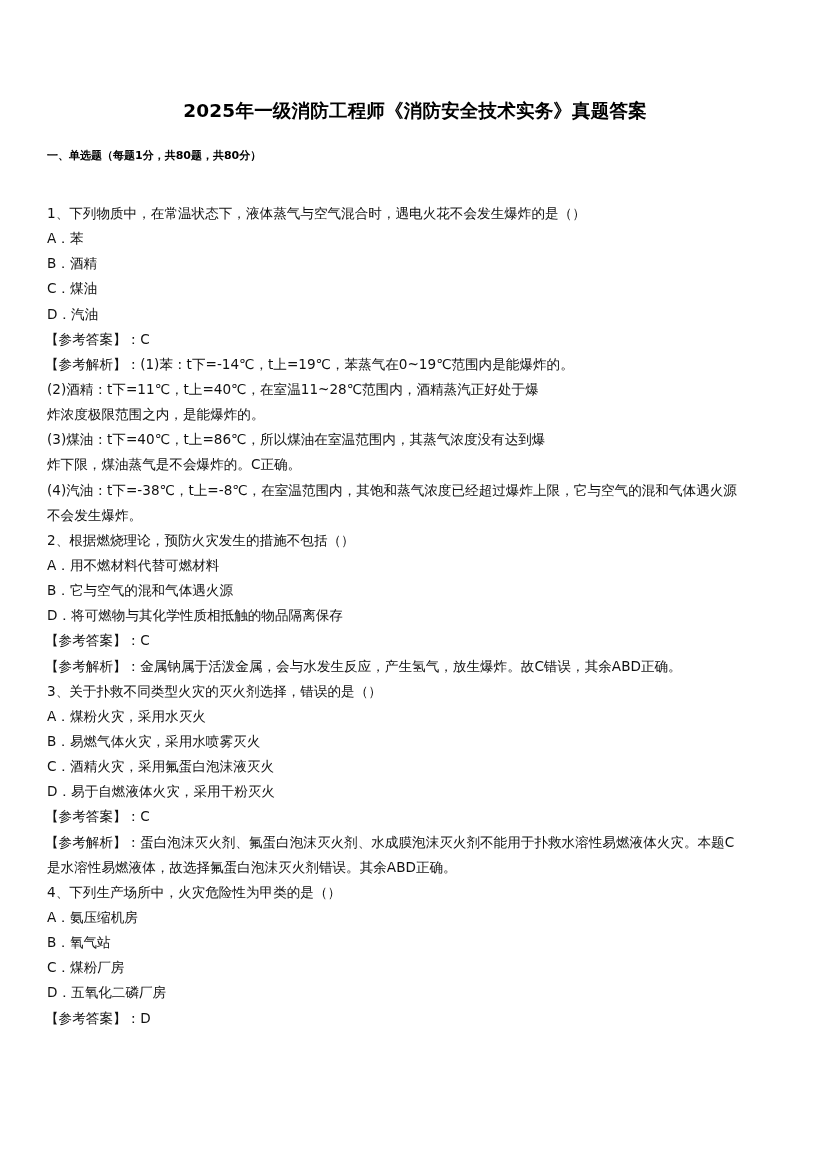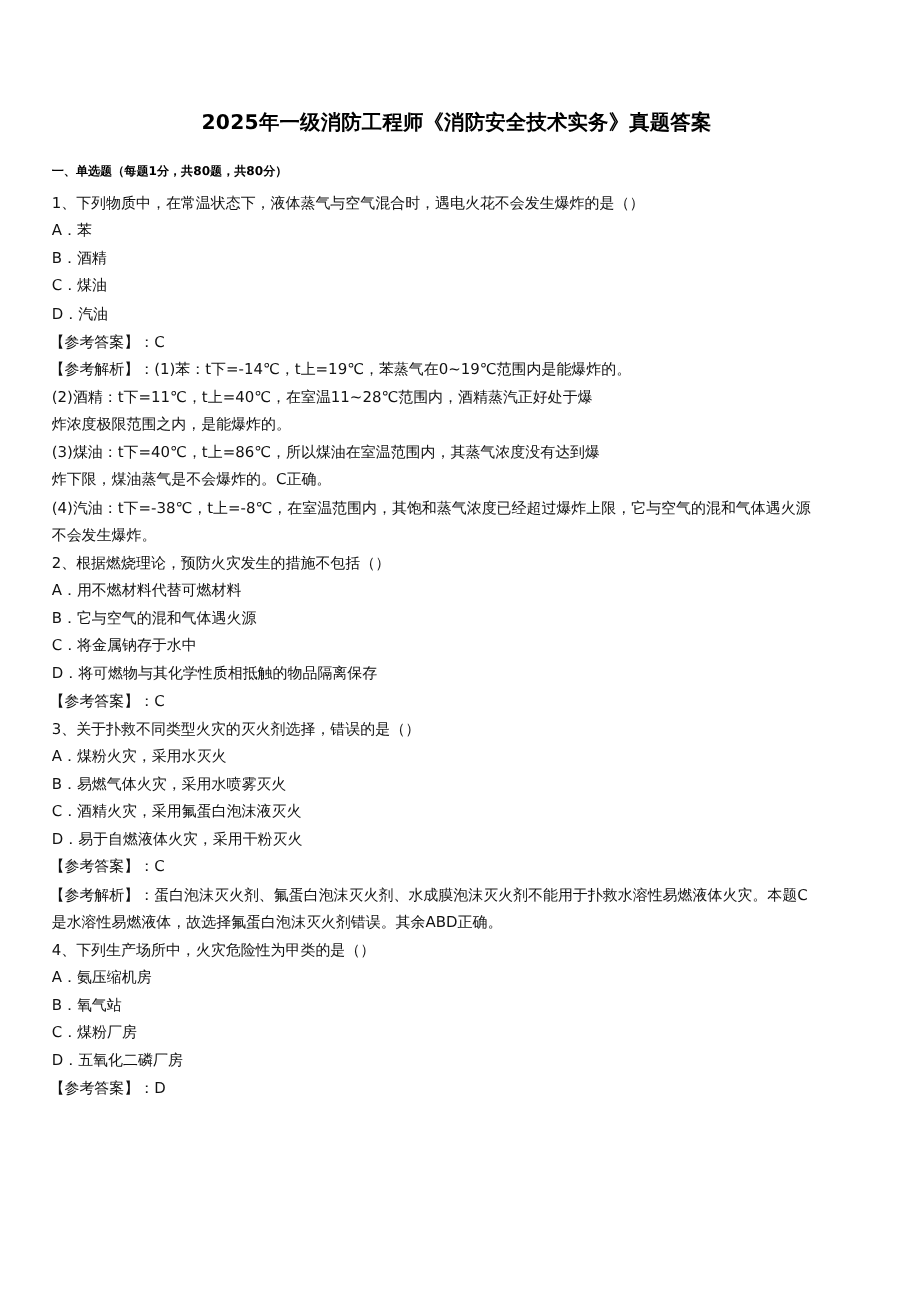--- a/index.html
+++ b/index.html
@@ -2,21 +2,21 @@
 <html><head>
 <meta charset="utf-8">
 <style>
   html, body { margin: 0; padding: 0; background: #ffffff; }
   body { width: 830px; height: 1174px; overflow: hidden; position: relative;
          font-family: "DejaVu Sans", "Liberation Sans", sans-serif; color: #111; }
   .page { position: absolute; left: 0; top: 0; width: 830px; height: 1174px; border-radius: 24px; }
   .title { position: absolute; left: 0; width: 830px; top: 98px; text-align: center;
            font-size: 18.5px; font-weight: bold; letter-spacing: 0.2px; color: #000; }
   .section { position: absolute; left: 47px; top: 148px; font-size: 11px; font-weight: bold; color: #000; }
-  .body-lines { position: absolute; left: 47px; top: 173px; width: 745px; }
+  .body-lines { position: absolute; left: 47px; top: 201px; width: 745px; }
   .line { height: 25.15px; line-height: 25.15px; font-size: 13.6px; white-space: nowrap; color: #111; }
   .line.ans { margin-left: -2px; }
 </style>
 </head>
 <body>
 
 <div class="page">
   <div class="title">2025年一级消防工程师《消防安全技术实务》真题答案</div>
   <div class="section">一、单选题（每题1分，共80题，共80分）</div>
   <div class="body-lines">
@@ -29,23 +29,23 @@
     <div class="line ans">【参考解析】：(1)苯：t下=-14℃，t上=19℃，苯蒸气在0~19℃范围内是能爆炸的。</div>
     <div class="line">(2)酒精：t下=11℃，t上=40℃，在室温11~28℃范围内，酒精蒸汽正好处于爆</div>
     <div class="line">炸浓度极限范围之内，是能爆炸的。</div>
     <div class="line">(3)煤油：t下=40℃，t上=86℃，所以煤油在室温范围内，其蒸气浓度没有达到爆</div>
     <div class="line">炸下限，煤油蒸气是不会爆炸的。C正确。</div>
     <div class="line">(4)汽油：t下=-38℃，t上=-8℃，在室温范围内，其饱和蒸气浓度已经超过爆炸上限，它与空气的混和气体遇火源</div>
     <div class="line">不会发生爆炸。</div>
     <div class="line">2、根据燃烧理论，预防火灾发生的措施不包括（）</div>
     <div class="line">A．用不燃材料代替可燃材料</div>
     <div class="line">B．它与空气的混和气体遇火源</div>
-    <div class="line">C．将金属钠存于水中</div>
     <div class="line">D．将可燃物与其化学性质相抵触的物品隔离保存</div>
     <div class="line ans">【参考答案】：C</div>
+    <div class="line ans">【参考解析】：金属钠属于活泼金属，会与水发生反应，产生氢气，放生爆炸。故C错误，其余ABD正确。</div>
     <div class="line">3、关于扑救不同类型火灾的灭火剂选择，错误的是（）</div>
     <div class="line">A．煤粉火灾，采用水灭火</div>
     <div class="line">B．易燃气体火灾，采用水喷雾灭火</div>
     <div class="line">C．酒精火灾，采用氟蛋白泡沫液灭火</div>
     <div class="line">D．易于自燃液体火灾，采用干粉灭火</div>
     <div class="line ans">【参考答案】：C</div>
     <div class="line ans">【参考解析】：蛋白泡沫灭火剂、氟蛋白泡沫灭火剂、水成膜泡沫灭火剂不能用于扑救水溶性易燃液体火灾。本题C</div>
     <div class="line">是水溶性易燃液体，故选择氟蛋白泡沫灭火剂错误。其余ABD正确。</div>
     <div class="line">4、下列生产场所中，火灾危险性为甲类的是（）</div>
     <div class="line">A．氨压缩机房</div>

